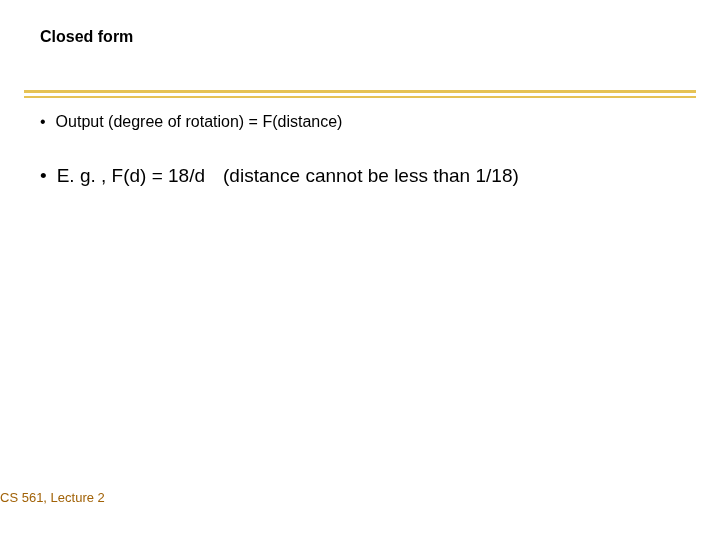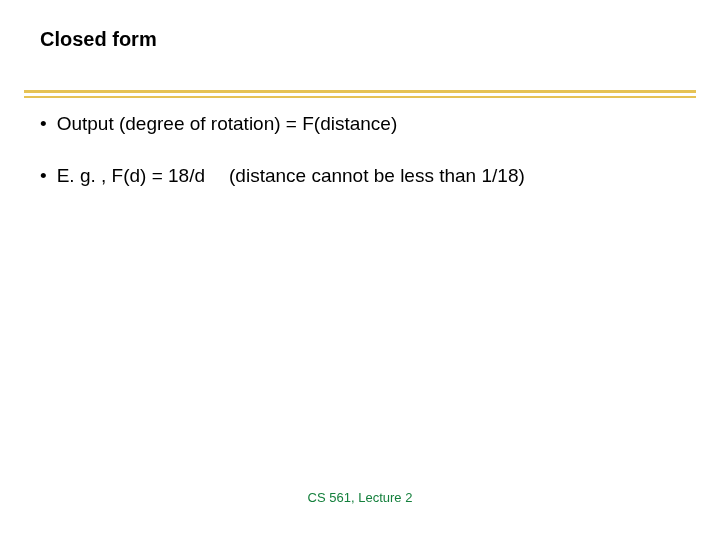--- a/index.html
+++ b/index.html
@@ -1,24 +1,24 @@
 <!DOCTYPE html>
 <html><head>
   <meta charset="utf-8">
   <style>
     body{margin:0;width:720px;height:540px;font-family:Tahoma,Geneva,sans-serif;color:#000;position:relative;background:#fff}
-    .title{position:absolute;left:40px;top:28px;font-weight:700;font-size:20px}
+    .title{position:absolute;left:40px;top:28px;font-weight:700;font-size:16px}
     .rule{position:absolute;left:24px;top:90px;width:672px;height:8px}
     .rule .top{height:3px;background:#e6c255}
     .rule .bot{height:2px;background:#e6c255;margin-top:3px}
-    .b1{position:absolute;left:40px;top:113px;font-size:19px}
+    .b1{position:absolute;left:40px;top:113px;font-size:16px}
     .b2{position:absolute;left:40px;top:165px;font-size:19px}
-    .b2 .col2{display:inline-block;margin-left:24px}
+    .b2 .col2{display:inline-block;margin-left:18px}
     .bullet{margin-right:10px}
-    .footer{position:absolute;left:0;width:720px;top:490px;text-align:center;font-size:13px;color:#15803d}
+    .footer{position:absolute;left:0;width:720px;top:490px;text-align:left;font-size:13px;color:#a16207}
   </style>
 </head>
 <body>
 
 <div class="title">Closed form</div>
 
 <div class="rule">
     <div class="top"></div>
     <div class="bot"></div>
   </div>

